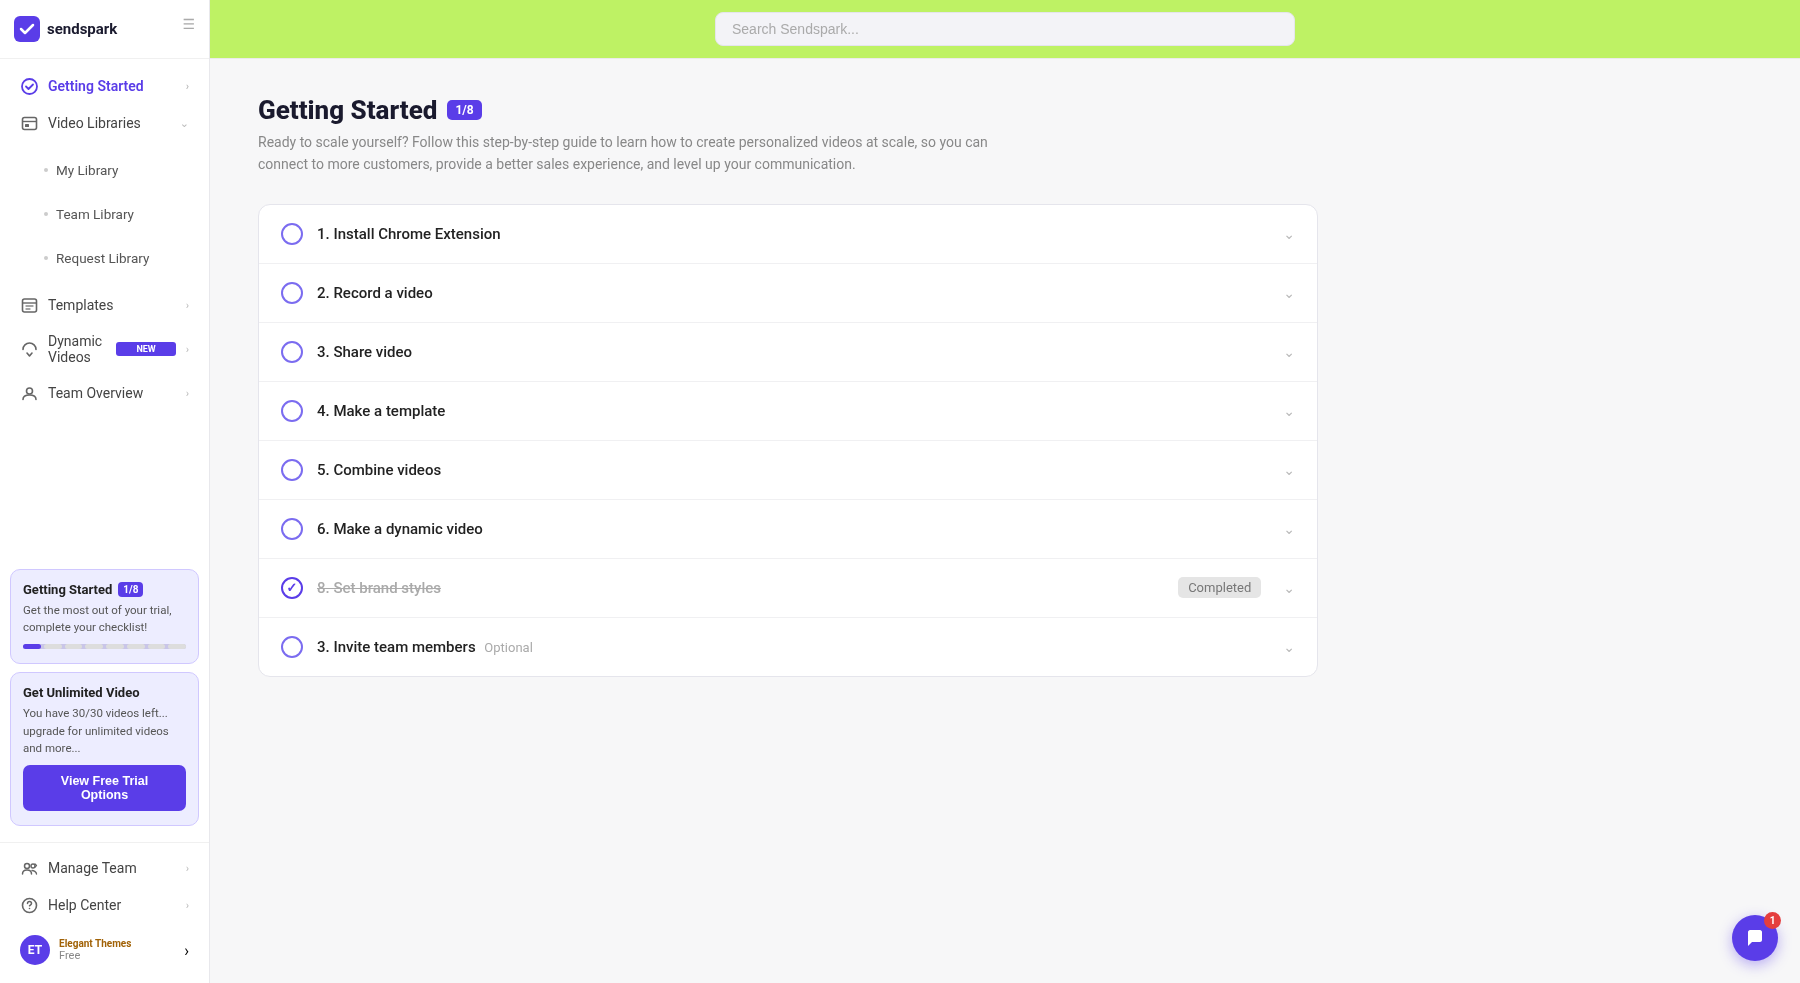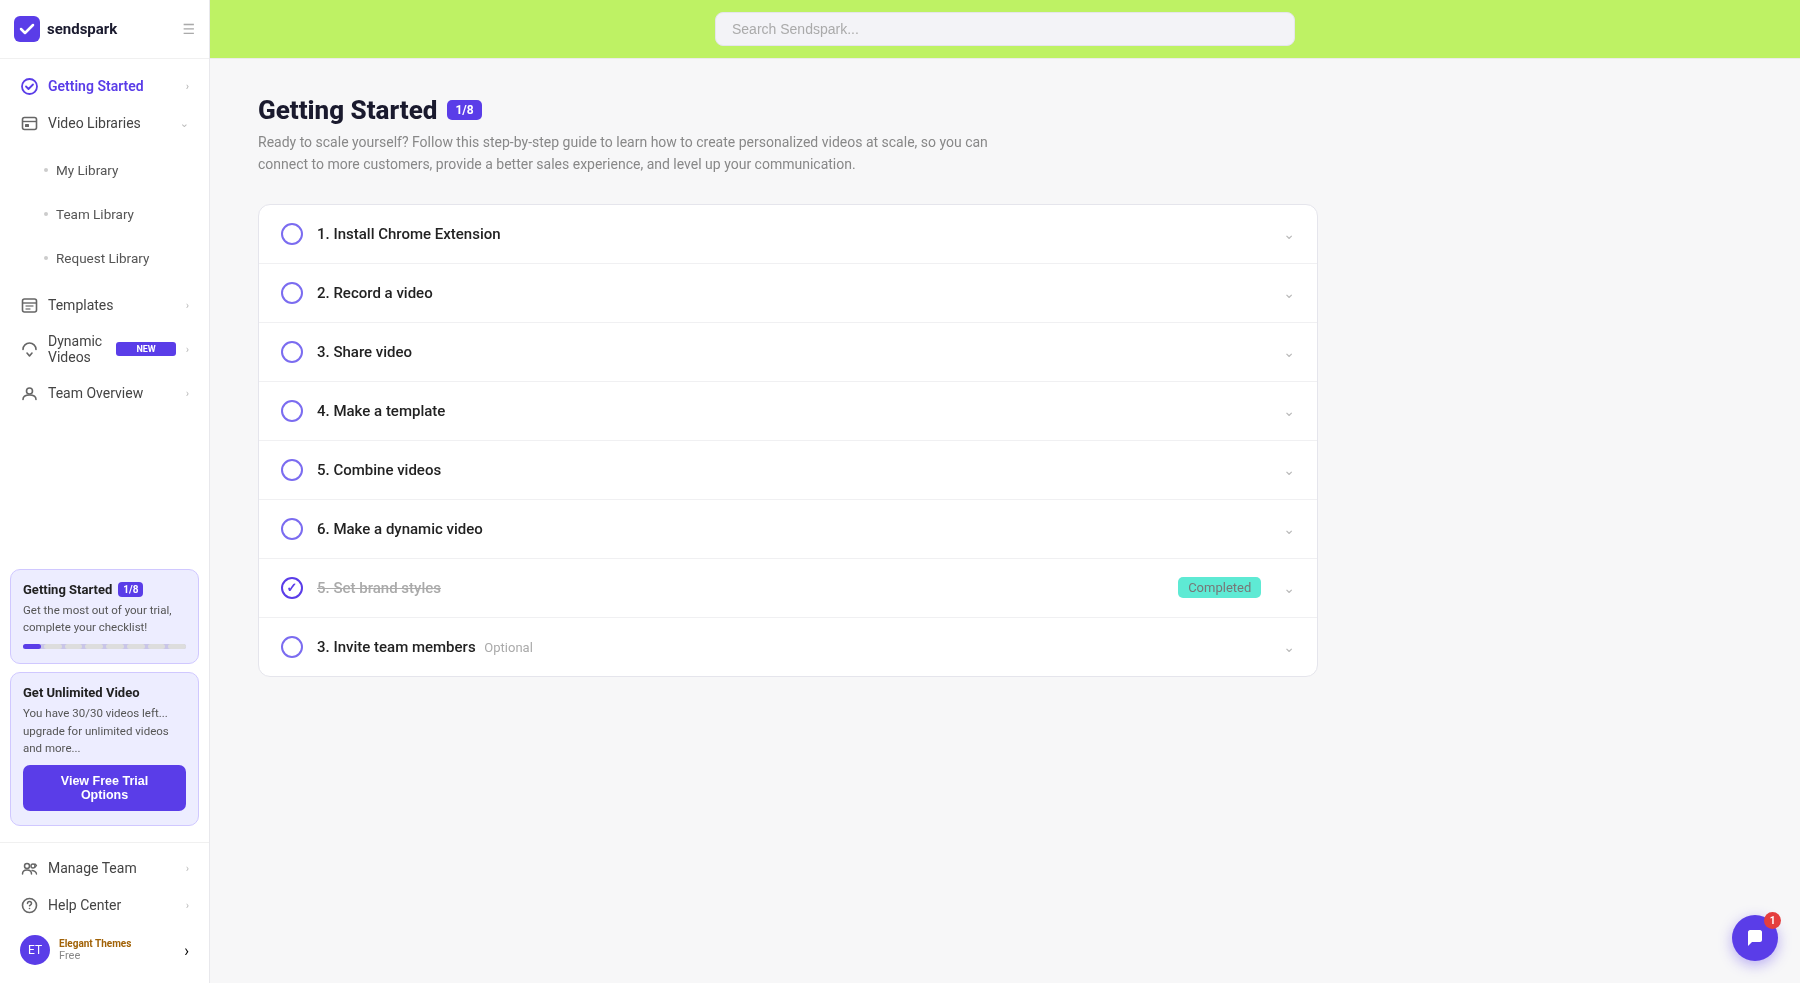--- a/index.html
+++ b/index.html
@@ -18,21 +18,20 @@
       background: #fff;
       border-right: 1px solid #e8e8ec;
       display: flex;
       flex-direction: column;
       height: 100vh;
       overflow-y: auto;
       overflow-x: hidden;
     }
     .sidebar-header {
       display: flex;
-      align-items: center;
       justify-content: space-between;
       padding: 16px 14px;
       border-bottom: 1px solid #f0f0f0;
     }
     .logo-area {
       display: flex;
       align-items: center;
       gap: 7px;
     }
     .logo-icon {
@@ -200,21 +199,21 @@
       margin: 2px 6px;
       border-radius: 6px;
     }
     .user-avatar {
       width: 30px;
       height: 30px;
       border-radius: 50%;
       background: #5a3de8;
       color: #fff;
       font-size: 12px;
-      font-weight: 400;
+      font-weight: 700;
       display: flex;
       align-items: center;
       justify-content: center;
       flex-shrink: 0;
     }
     .user-info { flex: 1; min-width: 0; }
     .user-name { font-size: 10px; font-weight: 700; color: #a16207; }
     .user-sub { font-size: 11px; color: #888; }
 
     
@@ -329,21 +328,21 @@
     }
     .item-optional {
       font-size: 13px;
       color: #aaa;
       font-weight: 400;
       margin-left: 5px;
     }
     .item-status-completed {
       font-size: 13px;
       color: #777;
-      background: #5eead4;
+      background: #e5e5e5;
       padding: 3px 10px;
       border-radius: 5px;
       margin-right: 8px;
     }
     .item-chevron {
       color: #bbb;
       font-size: 14px;
     }
 
     
@@ -585,21 +584,21 @@
       </div>
 
       <div class="checklist-item">
         <div class="check-circle"></div>
         <span class="item-label">6. Make a dynamic video</span>
         <span class="item-chevron">⌄</span>
       </div>
 
       <div class="checklist-item">
         <div class="check-circle done"></div>
-        <span class="item-label completed-text">5. Set brand styles</span>
+        <span class="item-label completed-text">8. Set brand styles</span>
         <span class="item-status-completed">Completed</span>
         <span class="item-chevron">⌄</span>
       </div>
 
       <div class="checklist-item">
         <div class="check-circle"></div>
         <span class="item-label">
           <span>3. Invite team members</span>
           <span class="item-optional">Optional</span>
         </span>

